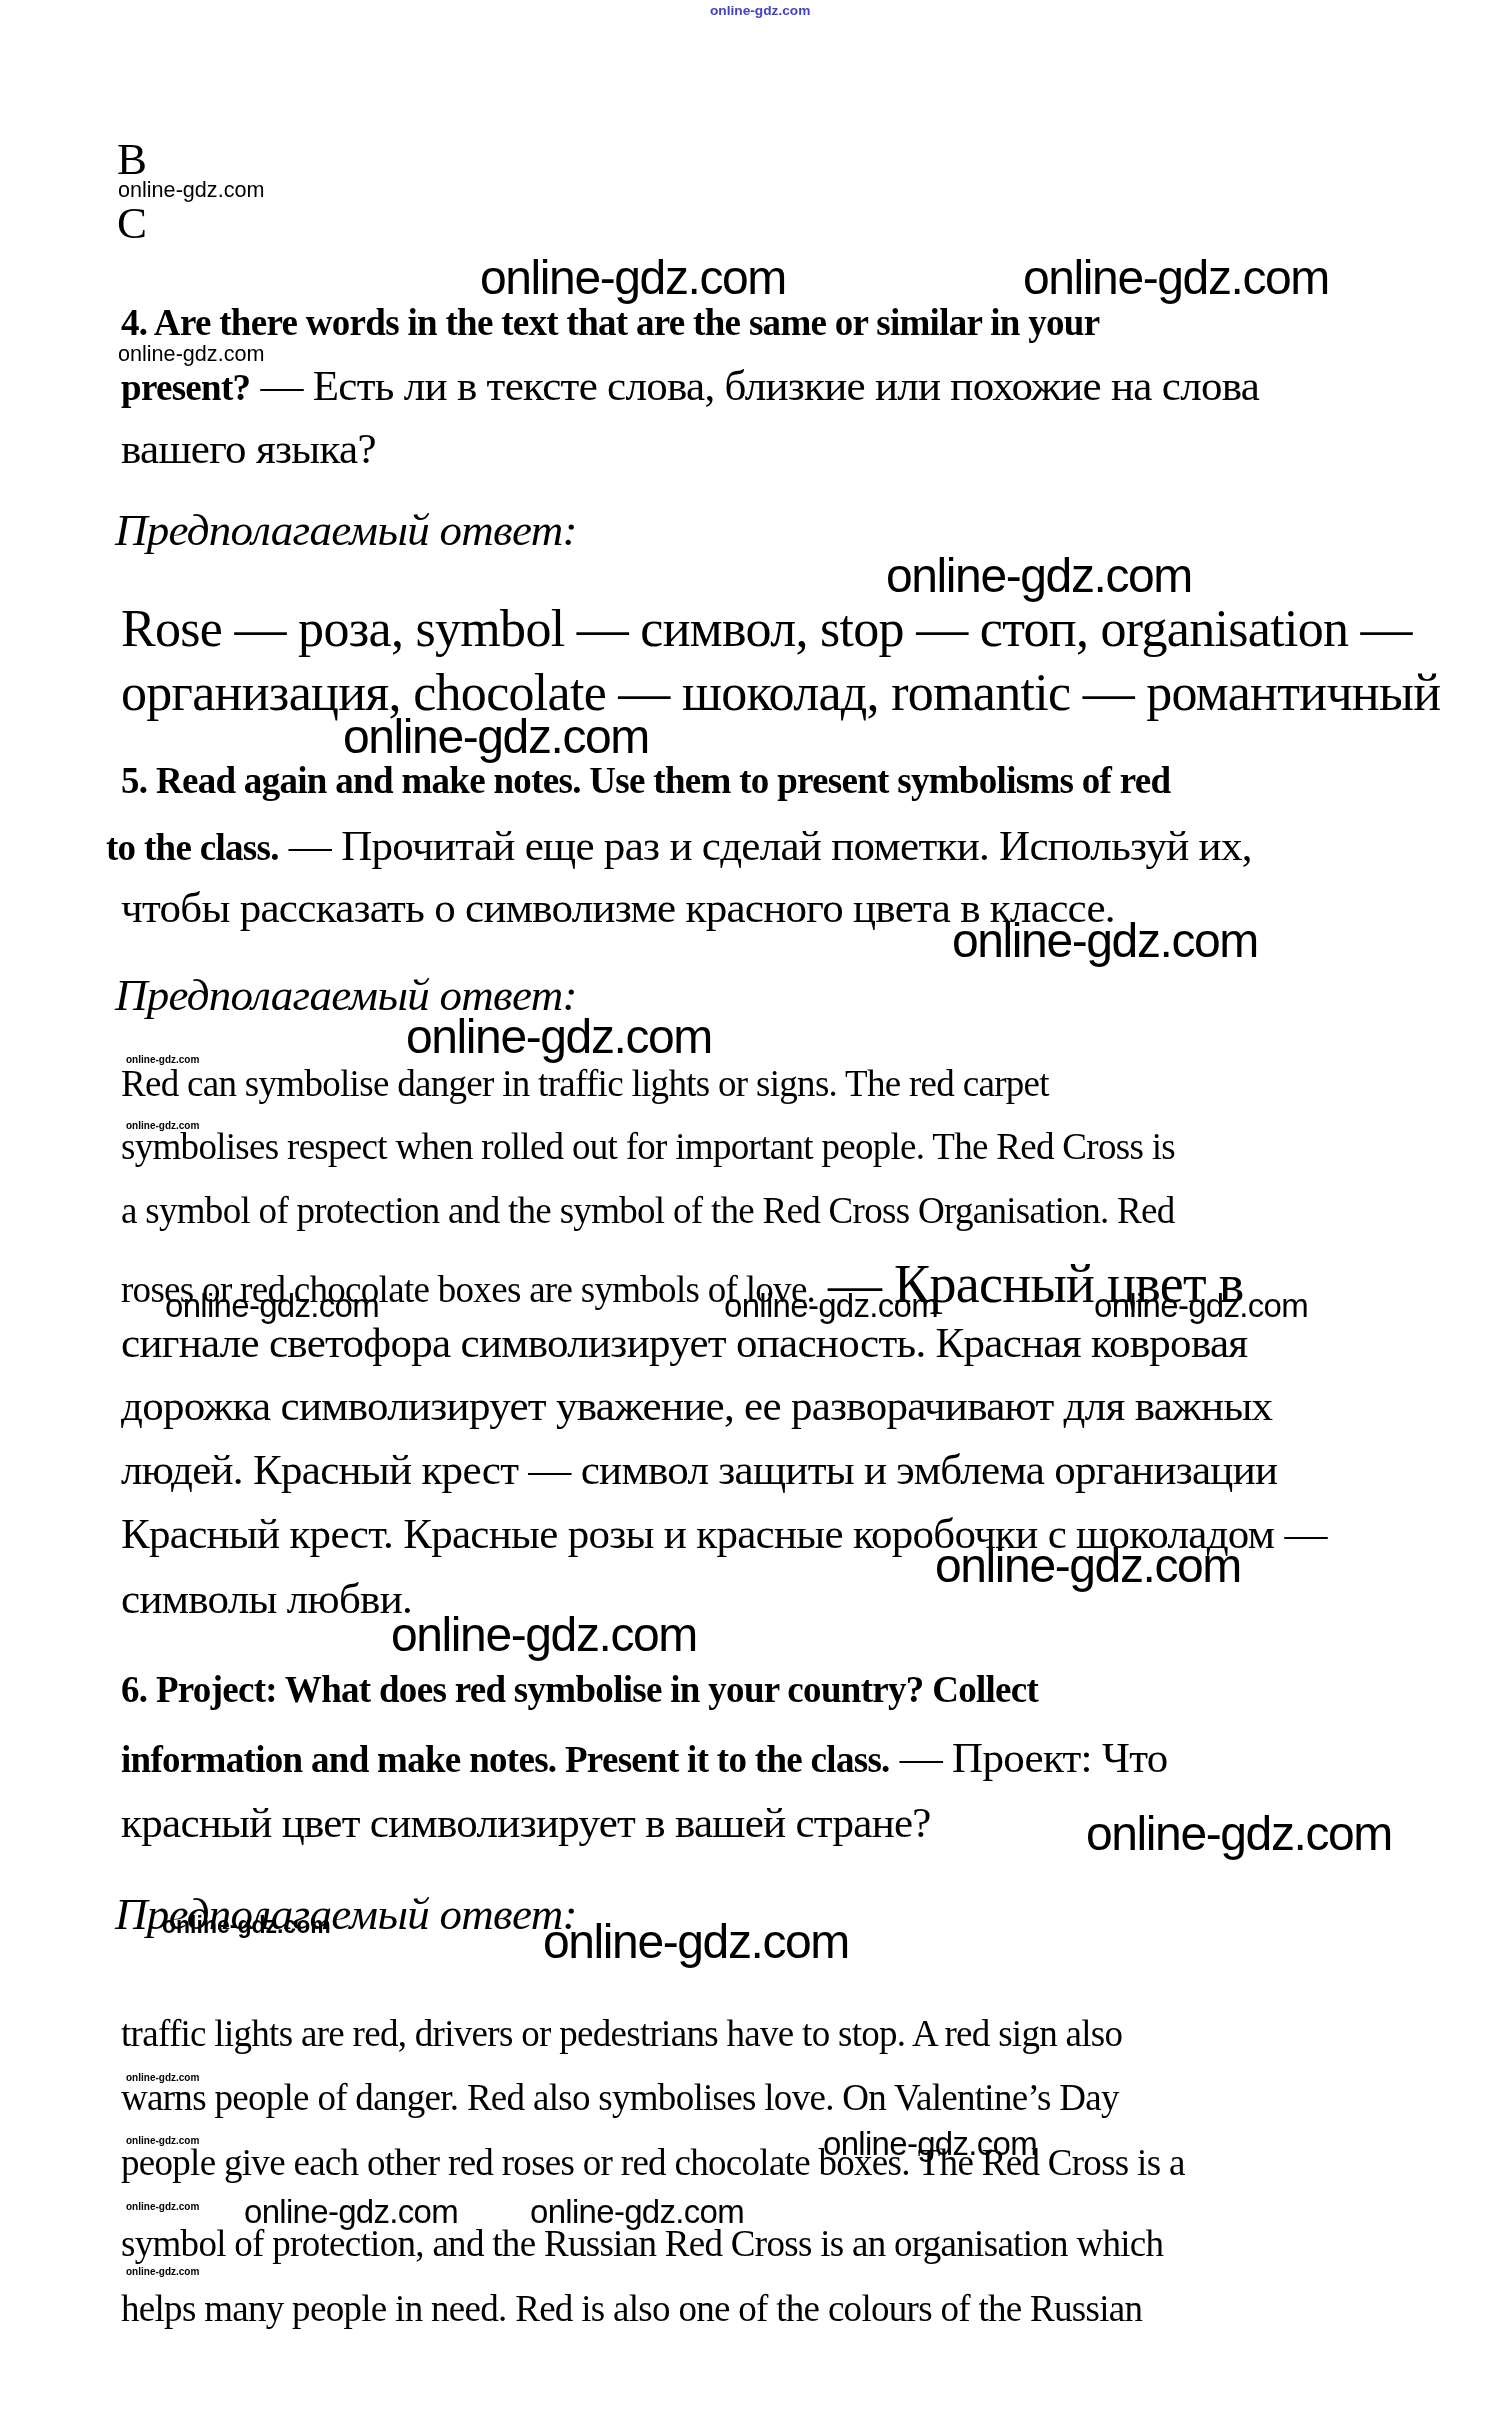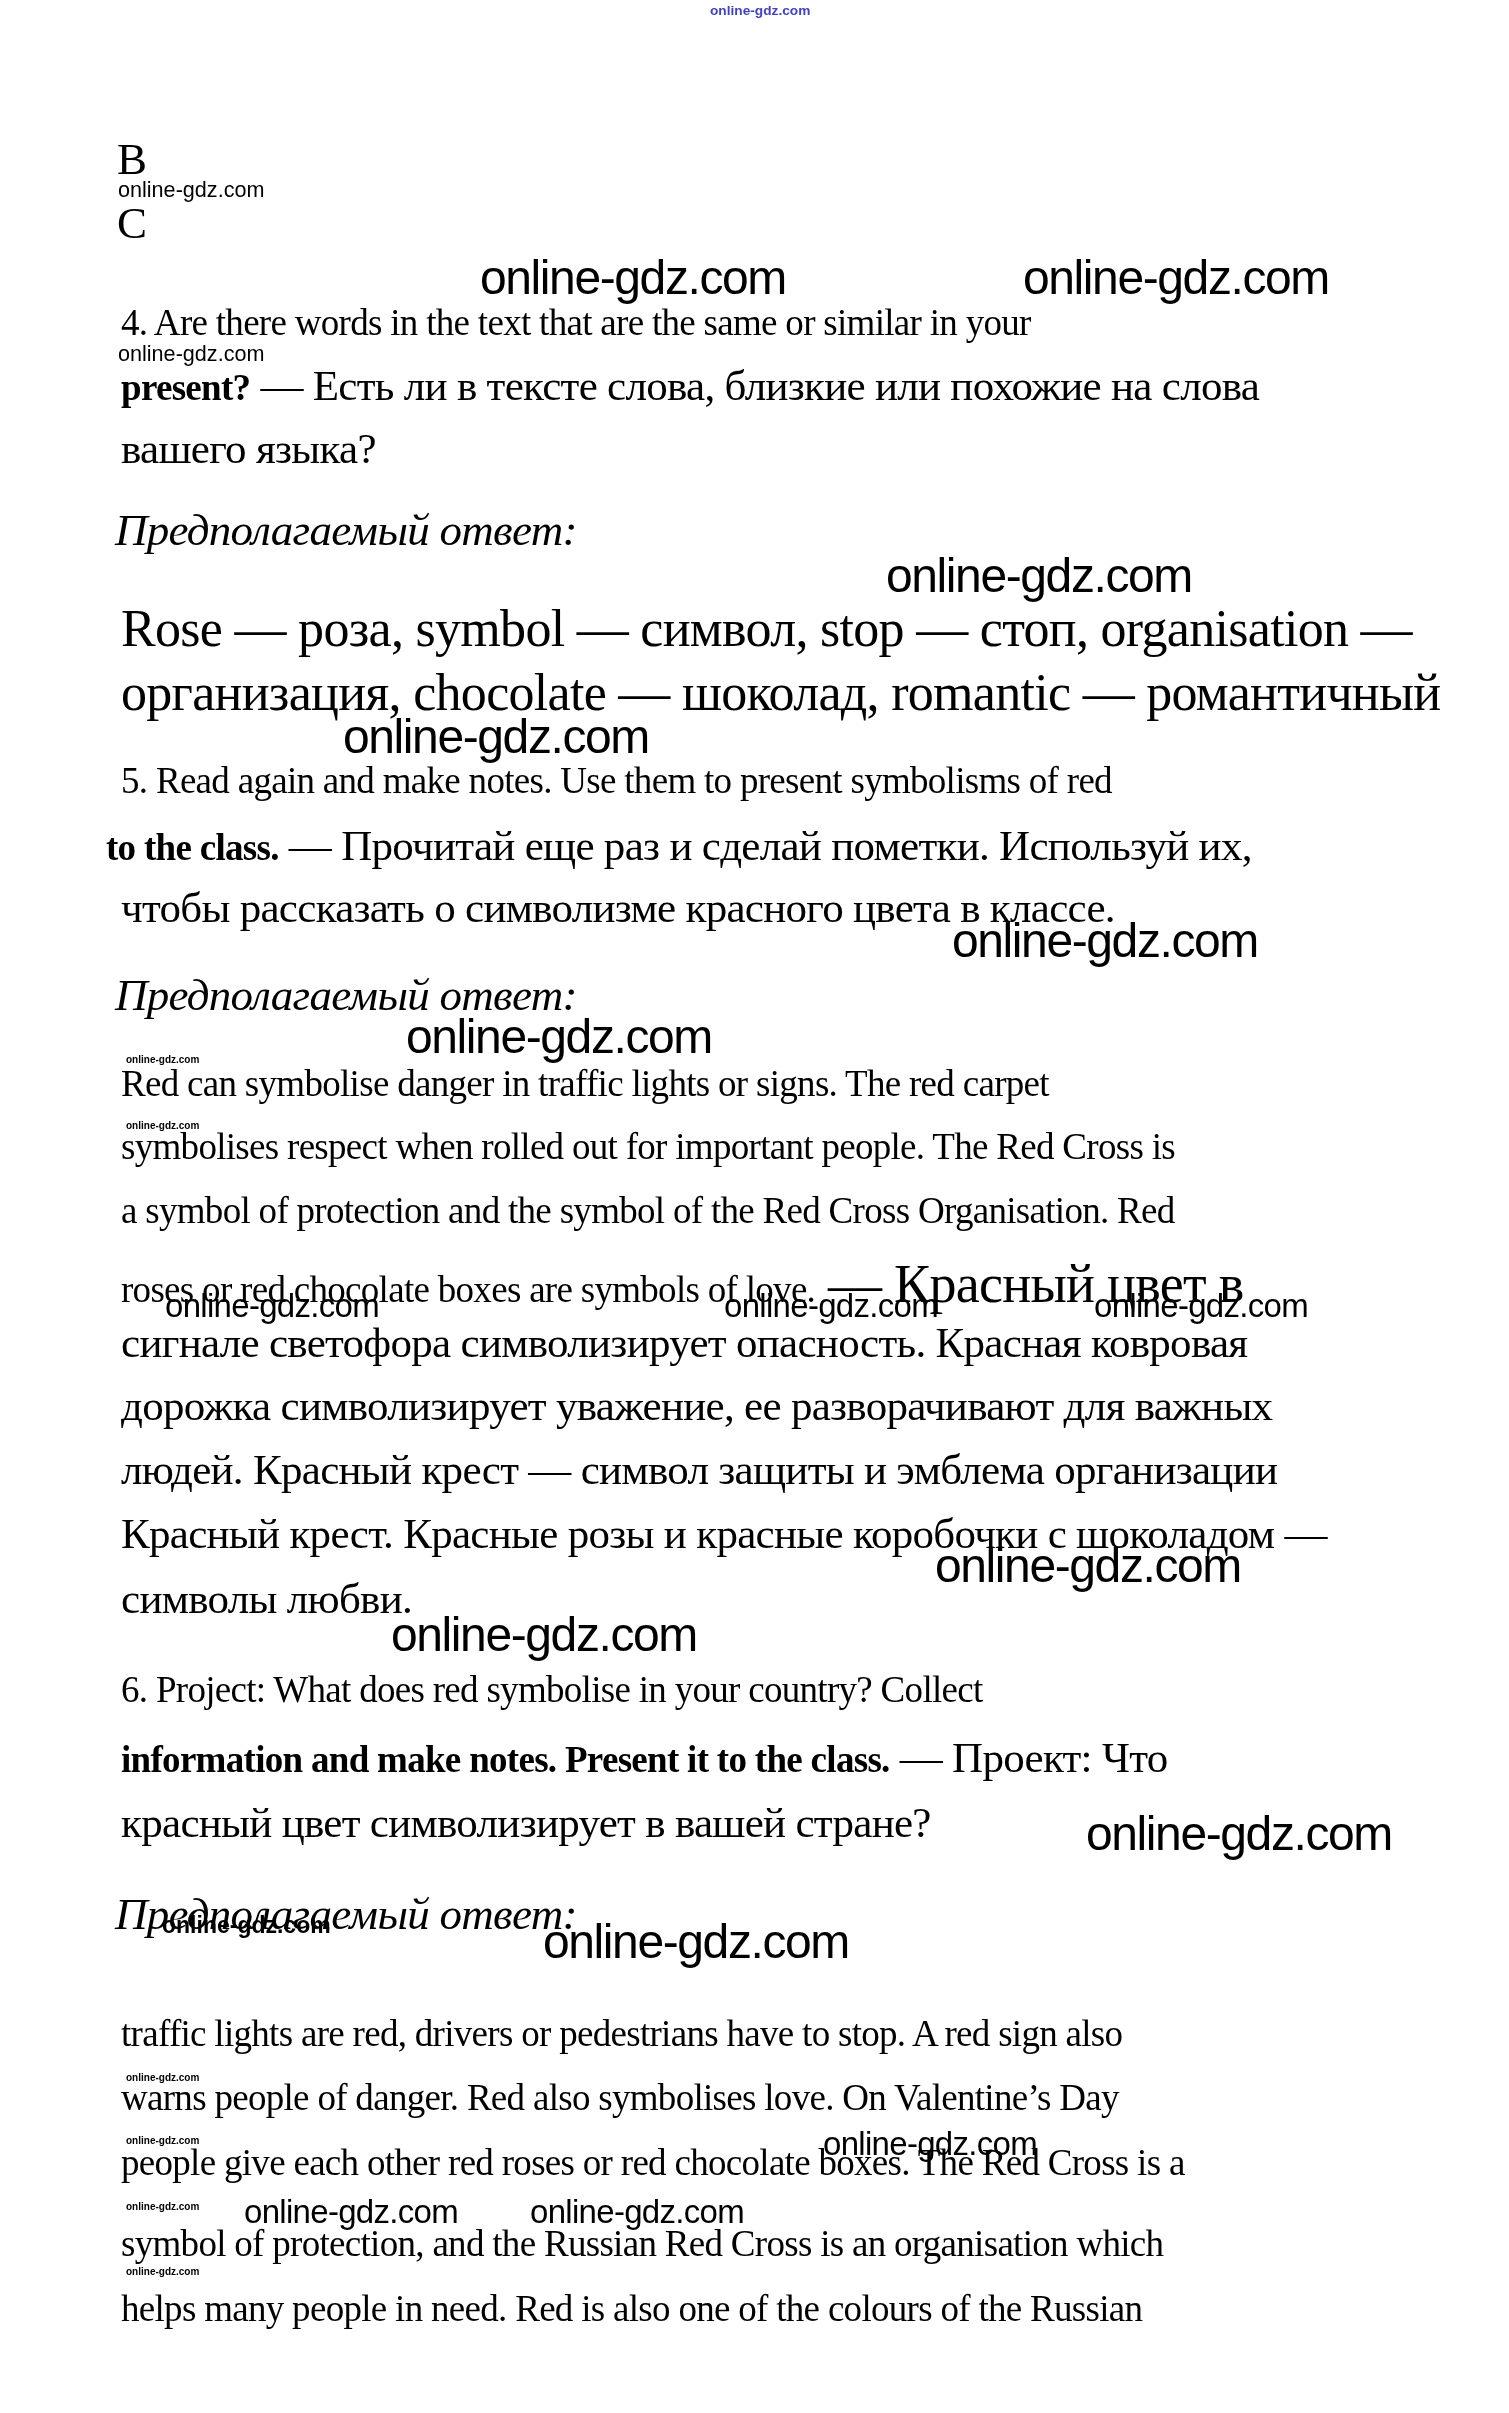--- a/index.html
+++ b/index.html
@@ -6,21 +6,21 @@
   #page{
     position:relative;
     width:1509px;height:2413px;
     background:#ffffff;
     overflow:hidden;
     font-family:"Liberation Serif","DejaVu Serif",serif;
   }
   .t{position:absolute;white-space:nowrap;color:#000;line-height:1.1;}
   
   .en{font-size:37px;letter-spacing:-0.7px;}
-  .bold{font-weight:normal;text-align:center;}
+  .bold{font-weight:bold;text-align:center;}
   .ru{font-size:43px;letter-spacing:-0.7px;}
   .vocab{font-size:52px;letter-spacing:-0.7px;}
   .seg-en-bold{font-weight:bold;font-size:37px;}
   .seg-ru{font-size:54px;font-weight:normal;}
   .answer-label{font-size:45px;font-style:italic;letter-spacing:-0.7px;}
   .part-letter{font-size:45px;}
   
   .wm{position:absolute;white-space:nowrap;color:#000;
       font-family:"Liberation Sans","DejaVu Sans",sans-serif;line-height:1;}
   .wm-big{font-size:48px;letter-spacing:-1.4px;}

